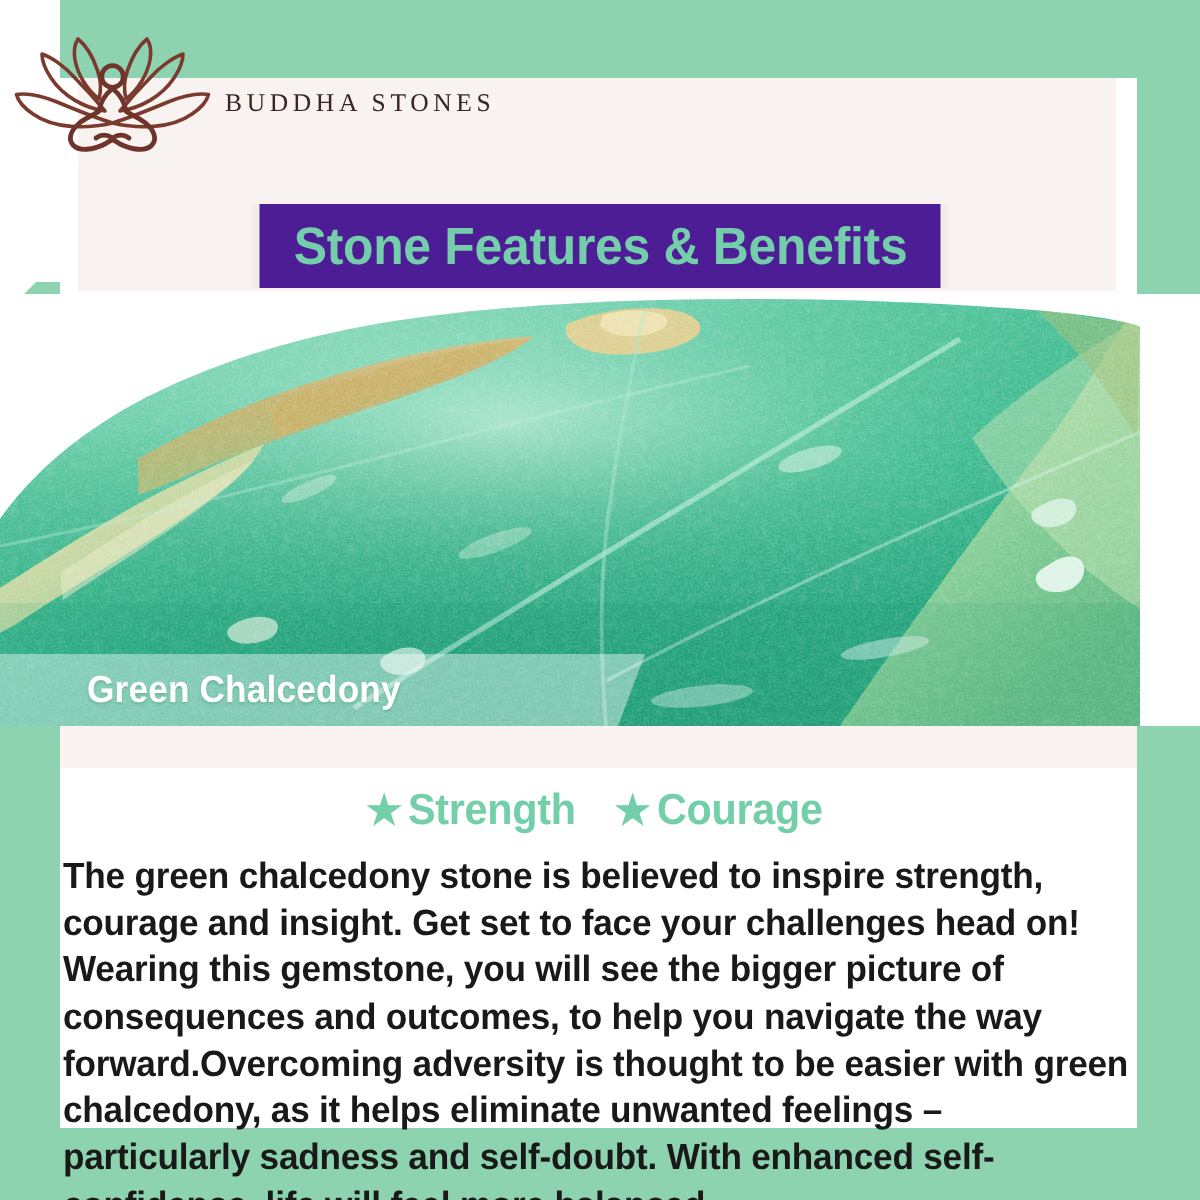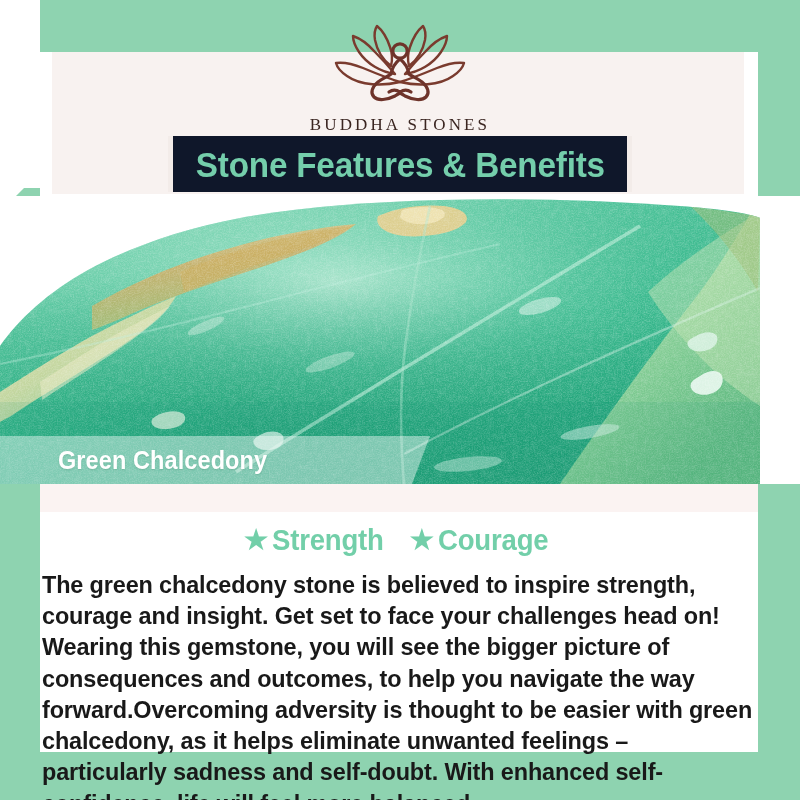--- a/index.html
+++ b/index.html
@@ -42,39 +42,39 @@
   .header-plate {
     position:absolute;
     top:12px; left:52px; right:56px; height:182px;
     background:#f8f2f0;
   }
 
   
   .logo-wrap {
     position:absolute;
     top:22px; left:0; right:0;
-    display:flex; flex-direction:column;
+    display:flex; flex-direction:row;
     align-items:center;
     z-index:6;
   }
   .logo-mark { width:150px; height:86px; display:block; }
   .logo-word {
     margin-top:7px;
     font-family:"Liberation Serif", serif;
     font-size:17px;
     letter-spacing:3.1px;
     color:#3a2520;
     font-weight:400;
   }
 
   
   .title-banner {
     position:absolute;
     top:136px; left:168px; width:464px; height:56px;
-    background:#0f172a;
+    background:#4c1d95;
     z-index:7;
     display:flex; align-items:center; justify-content:center;
   }
   .title-banner .edge-l,
   .title-banner .edge-r {
     position:absolute; top:0; bottom:0; width:5px;
     background:#f3ece9;
   }
   .title-banner .edge-l { left:0; }
   .title-banner .edge-r { right:0; }

